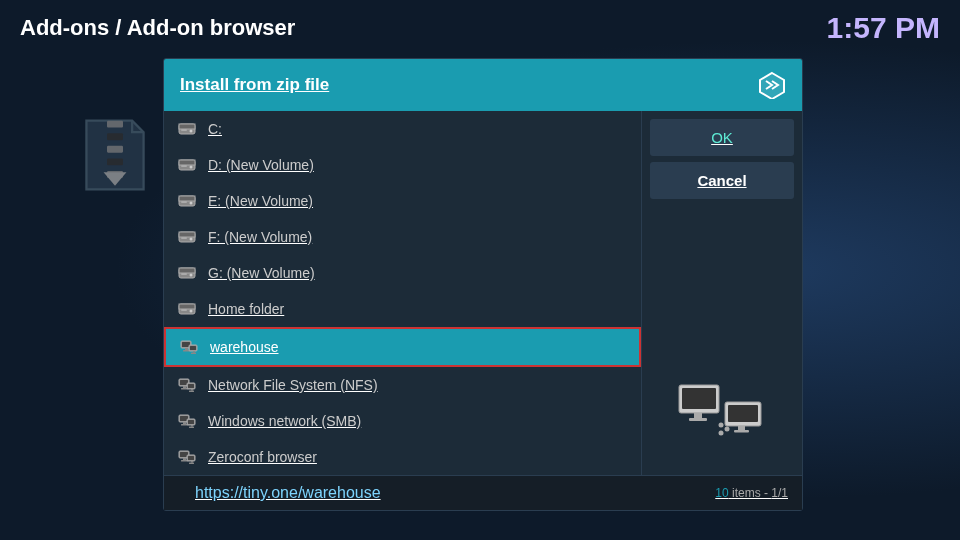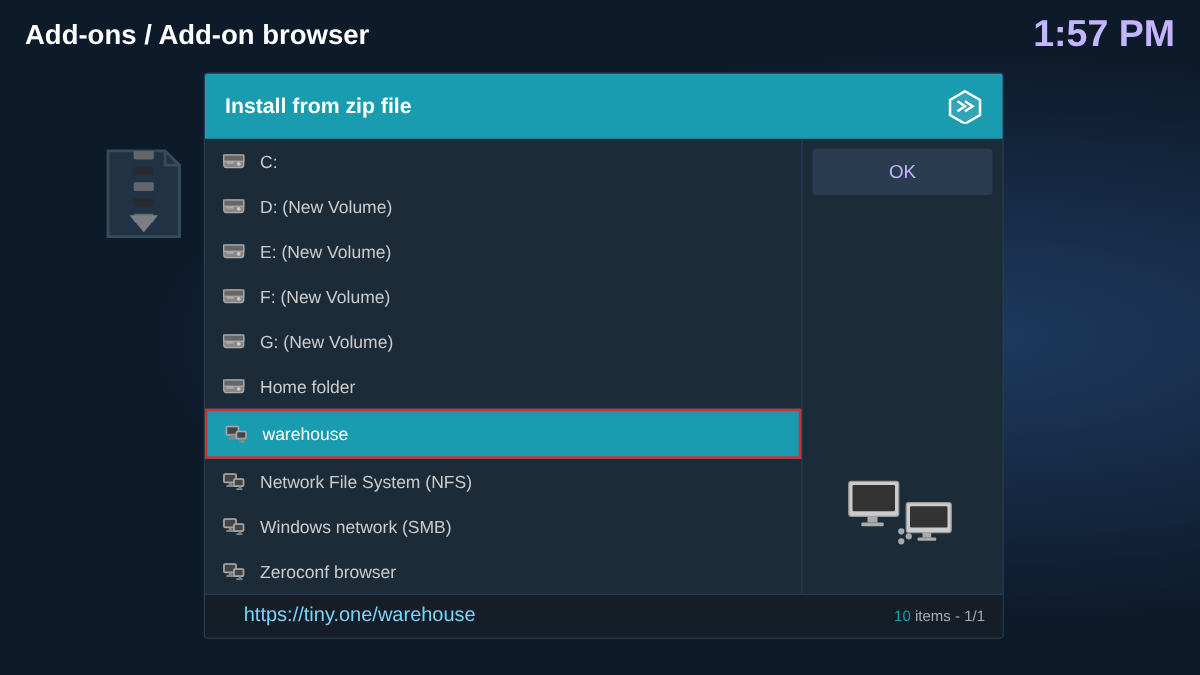--- a/index.html
+++ b/index.html
@@ -74,20 +74,21 @@
 
     
     .dialog {
       position: absolute;
       left: 163px;
       top: 58px;
       width: 640px;
       background: #1c2b38;
       border: 1px solid #2a3d50;
       border-radius: 3px;
+      text-decoration: underline;
     }
 
     .dialog-header {
       background: #1a9cb0;
       padding: 12px 16px;
       display: flex;
       align-items: center;
       justify-content: space-between;
       border-radius: 2px 2px 0 0;
     }
@@ -138,21 +139,21 @@
       width: 160px;
       display: flex;
       flex-direction: column;
       align-items: stretch;
       padding: 8px;
       gap: 6px;
     }
 
     .btn-ok {
       background: #2a3d50;
-      color: #c4b5fd;
+      color: #5eead4;
       border: none;
       padding: 10px;
       font-size: 15px;
       border-radius: 3px;
       cursor: pointer;
       text-align: center;
     }
 
     .btn-cancel {
       background: #2a3d50;
@@ -367,20 +368,21 @@
         <rect x="13" y="13" width="2" height="1.5" fill="#888"></rect>
         <rect x="11" y="14.5" width="5" height="1.5" rx="0.5" fill="#888"></rect>
       </svg>
           </span>
           <span class="list-item-label">Zeroconf browser</span>
         </div>
       </div>
 
     <div class="right-panel">
       <button class="btn-ok">OK</button>
+      <button class="btn-cancel">Cancel</button>
       <div class="network-icon-area">
 
         <svg width="90" height="70" viewBox="0 0 90 70" fill="none">
 
           <rect x="2" y="8" width="40" height="28" rx="2" fill="#cccccc" stroke="#999" stroke-width="1"></rect>
           <rect x="5" y="11" width="34" height="21" rx="1" fill="#333"></rect>
           <rect x="17" y="36" width="8" height="5" fill="#aaa"></rect>
           <rect x="12" y="41" width="18" height="3" rx="1" fill="#aaa"></rect>
 
           <rect x="48" y="25" width="36" height="24" rx="2" fill="#cccccc" stroke="#999" stroke-width="1"></rect>

